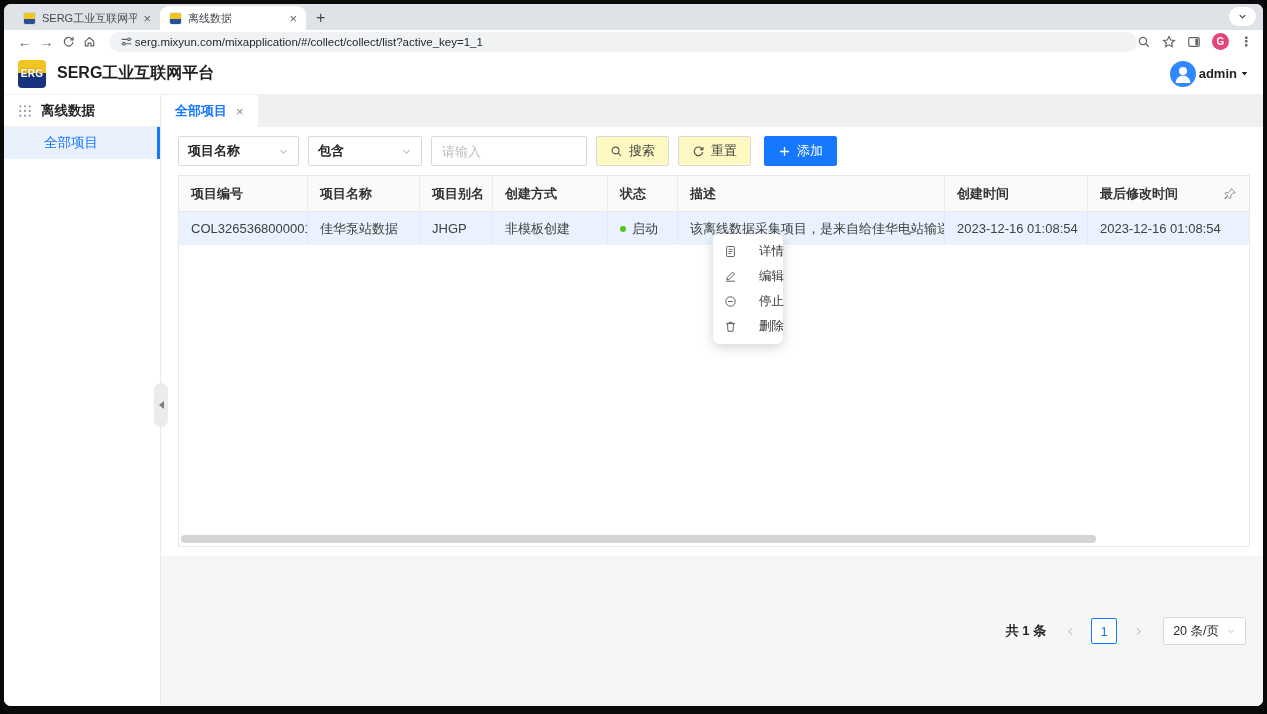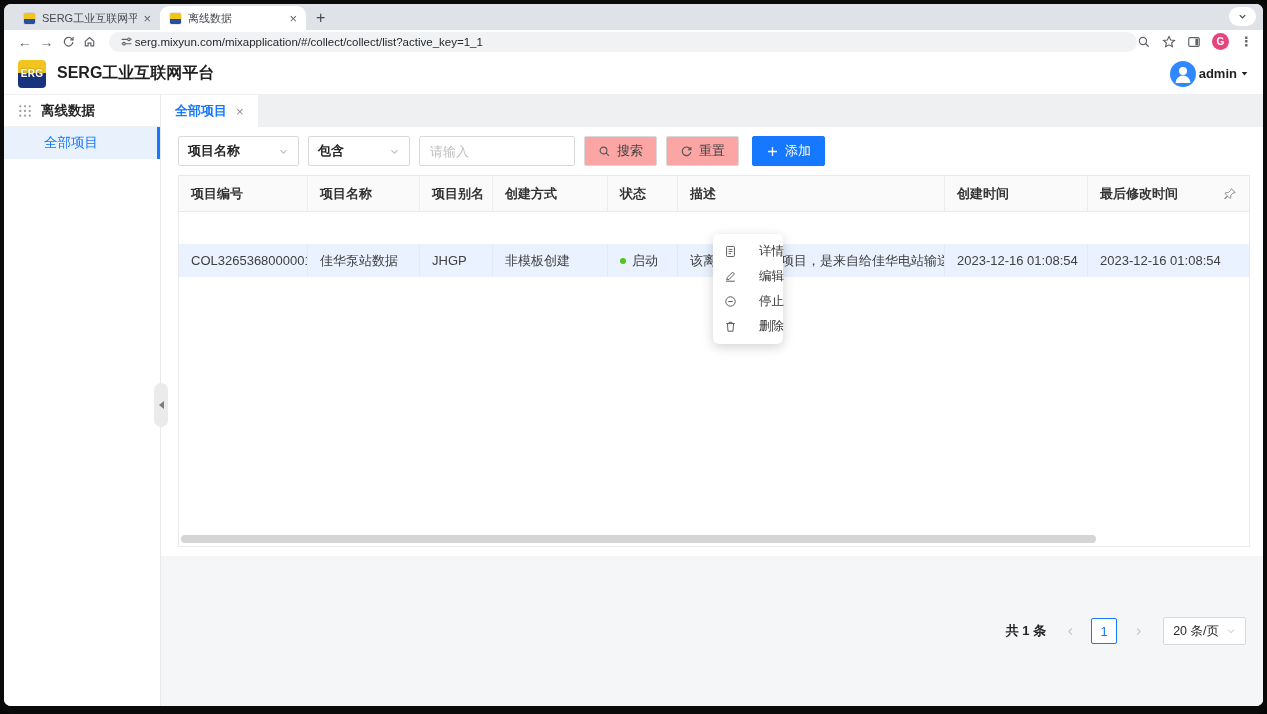--- a/index.html
+++ b/index.html
@@ -46,27 +46,27 @@
   .collapse-arrow { width:0; height:0; border-top:4px solid transparent; border-bottom:4px solid transparent; border-right:5px solid #7d7d7d; }
 
   .content { flex:1; display:flex; flex-direction:column; min-width:0; background:#fff; }
   .tabbar { height:32px; background:#eef0f2; display:flex; flex:none; }
   .ctab { background:#fff; padding:0 14px; display:flex; align-items:center; gap:9px; font-size:13px; font-weight:bold; color:#1677ff; }
   .ctab-close { color:#8c8c8c; font-weight:normal; font-size:13px; }
 
   .toolbar { height:44px; display:flex; align-items:center; gap:9px; padding:4px 0 0 17px; flex:none; }
   .sel { height:30px; border:1px solid #d9d9d9; border-radius:2px; background:#fff; display:flex; align-items:center; justify-content:space-between; padding:0 9px; font-size:13px; font-weight:bold; color:#262626; }
   .sel-field { width:121px; }
-  .sel-op { width:102px; }
+  .sel-op { width:114px; }
   .inp { width:156px; height:30px; border:1px solid #d9d9d9; border-radius:2px; padding:0 10px; font-size:13px; color:#262626; outline:none; font-family:inherit; }
   .inp::placeholder { color:#bfbfbf; }
-  .btn { height:30px; border:1px solid #d9d9d9; border-radius:2px; background:#fca5a5; display:flex; align-items:center; gap:6px; padding:0 13px; font-size:13px; color:#404040; cursor:default; }
+  .btn { height:30px; border:1px solid #d9d9d9; border-radius:2px; background:#fef9c3; display:flex; align-items:center; gap:6px; padding:0 13px; font-size:13px; color:#404040; cursor:default; }
   .btn.primary { background:#1677ff; border-color:#1677ff; color:#fff; margin-left:4px; }
 
-  .tablecard { margin:4px 13px 6px 17px; border:1px solid #e9e9e9; height:372px; display:flex; flex-direction:column; background:#fff; flex:none;gap:32px; }
+  .tablecard { margin:4px 13px 6px 17px; border:1px solid #e9e9e9; height:372px; display:flex; flex-direction:column; background:#fff; flex:none; }
   .trow { display:grid; grid-template-columns:129px 112px 73px 115px 70px 267px 143px 1fr; }
   .thead { height:36px; background:#fafafa; border-bottom:1px solid #e9e9e9; flex:none; }
   .th { display:flex; align-items:center; padding:0 12px; font-size:13px; font-weight:bold; color:#333; border-right:1px solid #ededed; white-space:nowrap; overflow:hidden; }
   .th:last-child { border-right:none; justify-content:space-between; }
   .tdrow { height:33px; background:#e9f2fe; flex:none; }
   .td { display:flex; align-items:center; padding:0 12px; font-size:13px; color:#404040; border-right:1px solid #e3eaf4; white-space:nowrap; overflow:hidden; }
   .td:last-child { border-right:none; }
   .status-dot { width:6px; height:6px; border-radius:50%; background:#52c41a; margin-right:6px; flex:none; }
   .tbody-empty { flex:1; }
   .hscroll { height:14px; position:relative; flex:none; }

